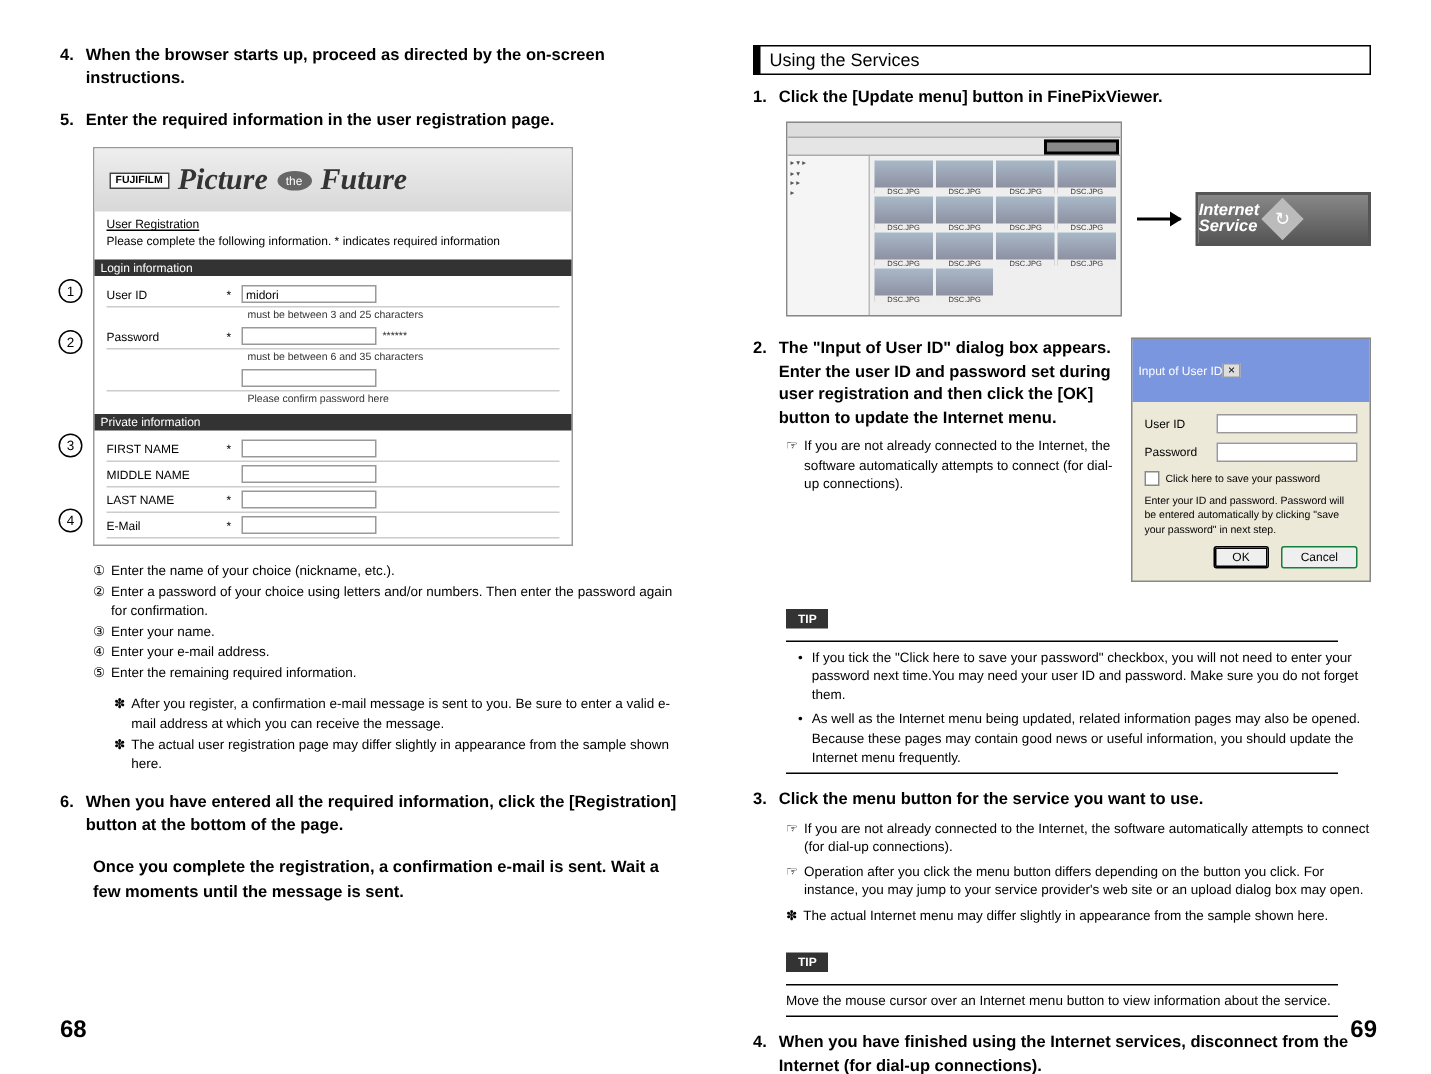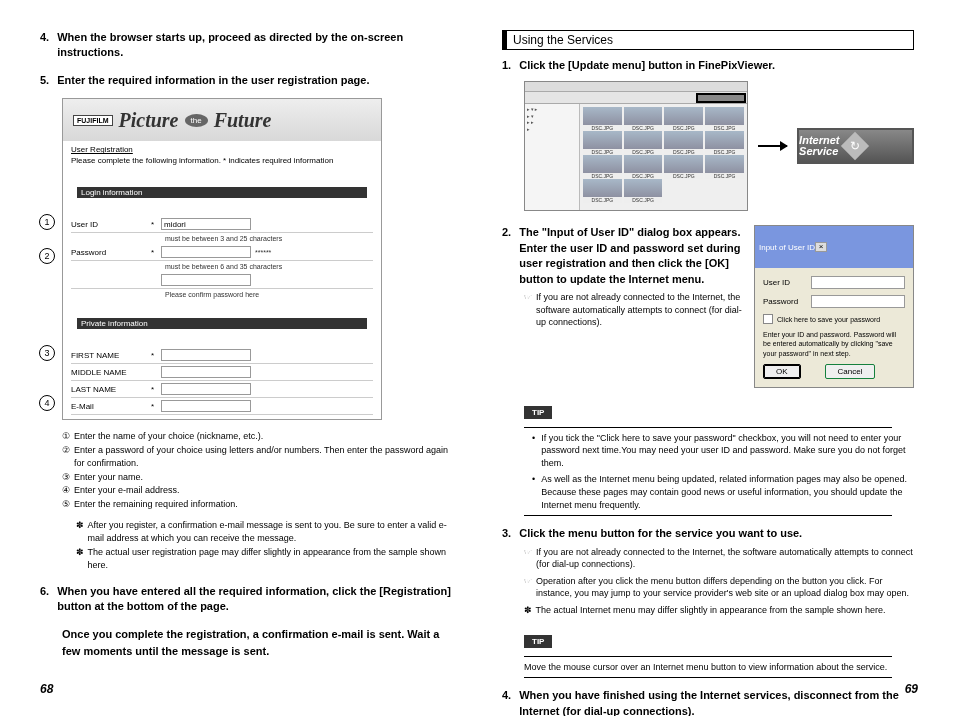--- a/index.html
+++ b/index.html
@@ -15,34 +15,34 @@
 .asterisk-points{margin-left:36px;font-size:9px;line-height:1.4}
 .asterisk-points .apt{display:flex;gap:4px;margin-bottom:2px}
 .bold-block{font-weight:bold;font-size:11px;line-height:1.5;margin:12px 0 12px 22px}
 .section-header{border:1px solid #000;border-left:5px solid #000;padding:2px 6px;font-weight:normal;font-size:12px;margin-bottom:8px}
 .tip-badge,.note-badge{display:inline-block;background:#333;color:#fff;font-size:8px;font-weight:bold;padding:2px 8px;margin:6px 0 4px 22px}
 .note-badge{background:#000;margin-left:0}
 .tip-text{margin-left:22px;font-size:9px;line-height:1.4}
 .bullet-list{margin-left:30px;font-size:9px;line-height:1.4}
 .bullet-list .bl{display:flex;gap:6px;margin-bottom:4px}
 .hr{border:none;border-top:1px solid #000;margin:4px 22px}
-.page-num{position:absolute;bottom:20px;font-style:italic;font-weight:bold;font-size:12px}
+.page-num{position:absolute;bottom:20px;font-weight:bold;font-size:16px}
 .page-num.left{left:40px}
 .page-num.right{right:36px}
 
 
 .form-mock{border:1px solid #999;margin:10px 0 10px 22px;width:320px;background:#fff;position:relative}
 .form-banner{height:42px;background:linear-gradient(#eee,#d8d8d8);display:flex;align-items:center;padding:0 10px;gap:6px}
 .banner-logo{font-size:7px;font-weight:bold;border:1px solid #444;padding:1px 3px;background:#fff}
 .banner-title{font-family:'Brush Script MT',cursive;font-size:20px;font-style:italic;font-weight:bold;color:#333}
 .banner-oval{background:#666;color:#fff;border-radius:50%;padding:2px 6px;font-size:8px;}
 .form-section{padding:4px 8px}
 .form-section .sec-title{font-size:8px;text-decoration:underline;margin-bottom:2px}
 .form-hint{font-size:8px;margin:2px 0 4px 0}
-.dark-bar{background:#333;color:#fff;font-size:8px;padding:1px 4px;margin:14px}
+.dark-bar{background:#333;color:#fff;font-size:8px;padding:1px 4px;margin:0}
 .form-row{display:flex;align-items:center;font-size:8px;border-bottom:1px solid #ccc;padding:2px 0}
 .form-row .lbl{width:80px}
 .form-row .star{width:10px}
 .form-row .fld{border:1px solid #999;height:12px;width:90px;background:#fff;padding:0 2px;font-size:8px;line-height:12px}
 .form-row .hint{font-size:7px;color:#333;margin-left:4px}
 .form-marker{position:absolute;left:-24px;width:16px;height:16px;border:1px solid #000;border-radius:50%;display:flex;align-items:center;justify-content:center;font-size:9px;background:#fff}
 
 
 .app-mock{display:flex;gap:10px;margin:8px 0 14px 22px;align-items:center}
 .app-window{border:1px solid #888;width:230px;height:130px;background:#efefef;position:relative;overflow:hidden}
@@ -67,21 +67,21 @@
 .dialog-mock{width:160px;border:1px solid #888;background:#ece9d8;font-size:8px;flex-shrink:0}
 .dialog-title{background:#7a96df;color:#fff;padding:16px 4px;display:flex;align-items:center;font-size:8px}
 .dialog-x{background:#ddd;color:#000;width:12px;height:10px;text-align:center;border:1px solid #999;font-size:8px;line-height:8px}
 .dialog-body{padding:8px}
 .dlg-row{display:flex;align-items:center;margin-bottom:6px;gap:4px}
 .dlg-row .dl{width:44px}
 .dlg-row .df{flex:1;height:13px;border:1px solid #999;background:#fff}
 .dlg-check{display:flex;gap:4px;align-items:center;margin:6px 0;font-size:7px}
 .dlg-check .cb{width:10px;height:10px;border:1px solid #888;background:#fff}
 .dlg-hint{font-size:7px;line-height:1.3;margin:6px 0}
-.dlg-btns{display:flex;justify-content:flex-start;gap:24px;margin-top:6px}
+.dlg-btns{display:flex;justify-content:flex-end;gap:8px;margin-top:6px}
 .dlg-btn{border:1px solid #15803d;background:#efefef;padding:2px 12px;font-size:8px;border-radius:2px}
 .dlg-btn.ok{border:1px solid #000;box-shadow:0 0 0 1px #000 inset}
 .sub-note{display:flex;gap:4px;font-size:9px;line-height:1.4;margin:4px 0 4px 22px}
 </style>
 </head>
 <body>
 
 <div class="page-container">
 
 <div class="left-page">

